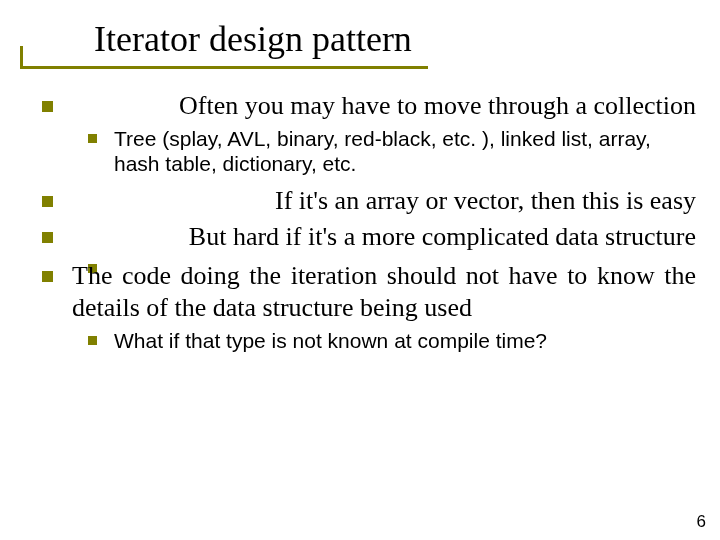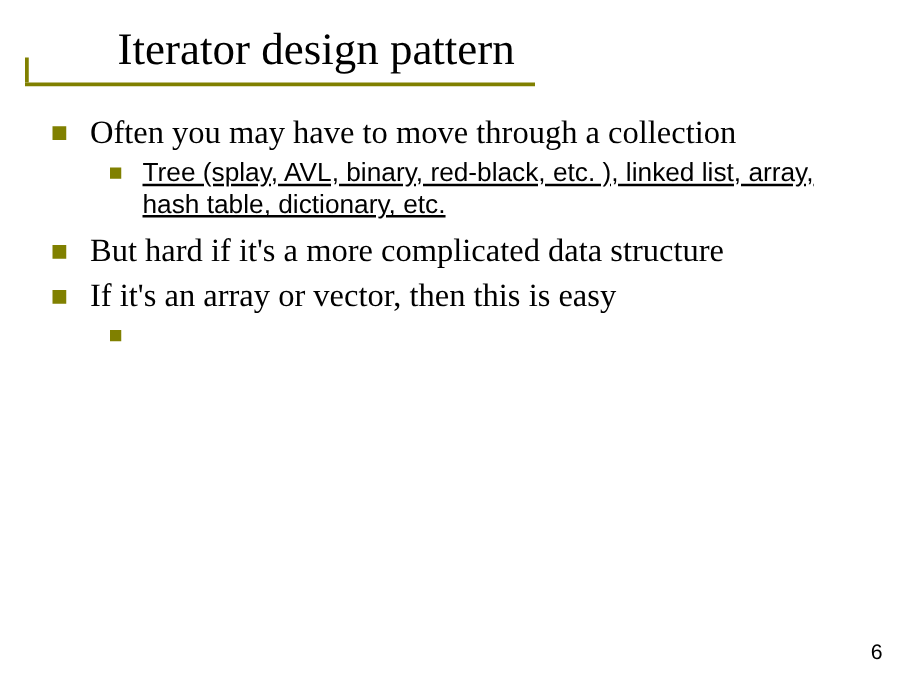--- a/index.html
+++ b/index.html
@@ -51,21 +51,21 @@
     left: 36px;
     top: 90px;
     width: 660px;
   }
   .lvl1 {
     position: relative;
     padding-left: 36px;
     font-size: 26px;
     line-height: 1.22;
     margin-bottom: 4px;
-    text-align: left;
+    text-align: right;
   }
   .lvl1.just {
     text-align: justify;
   }
   .lvl1 .bullet {
     position: absolute;
     left: 6px;
     top: 11px;
     width: 11px;
     height: 11px;
@@ -73,21 +73,20 @@
   }
   .lvl2 {
     position: relative;
     padding-left: 78px;
     font-size: 21px;
     line-height: 1.22;
     margin-top: 2px;
     margin-bottom: 8px;
     text-align: left;
     font-family: Arial, Helvetica, sans-serif;
-    text-decoration: underline;
   }
   .lvl2 .bullet {
     position: absolute;
     left: 52px;
     top: 8px;
     width: 9px;
     height: 9px;
     background: #808000;
   }
   .pagenum {
@@ -118,32 +117,40 @@
       <span>Often you may have to move through a collection</span>
     </div>
 
     <div class="lvl2">
       <span class="bullet"></span>
       <span>Tree (splay, AVL, binary, red-black, etc. ), linked list, array, hash table, dictionary, etc.</span>
     </div>
 
     <div class="lvl1">
       <span class="bullet"></span>
-      <span>But hard if it's a more complicated data structure</span>
+      <span>If it's an array or vector, then this is easy</span>
     </div>
 
     <div class="lvl1">
       <span class="bullet"></span>
-      <span>If it's an array or vector, then this is easy</span>
+      <span>But hard if it's a more complicated data structure</span>
     </div>
 
     <div class="lvl2">
       <span class="bullet"></span>
     </div>
 
+    <div class="lvl1 just">
+      <span class="bullet"></span>
+      <span>The code doing the iteration should not have to know the details of the data structure being used</span>
+    </div>
 
+    <div class="lvl2">
+      <span class="bullet"></span>
+      <span>What if that type is not known at compile time?</span>
+    </div>
 
 
   </div>
 
   <div class="pagenum">6</div>
 
 </div>
 
 </body></html>

